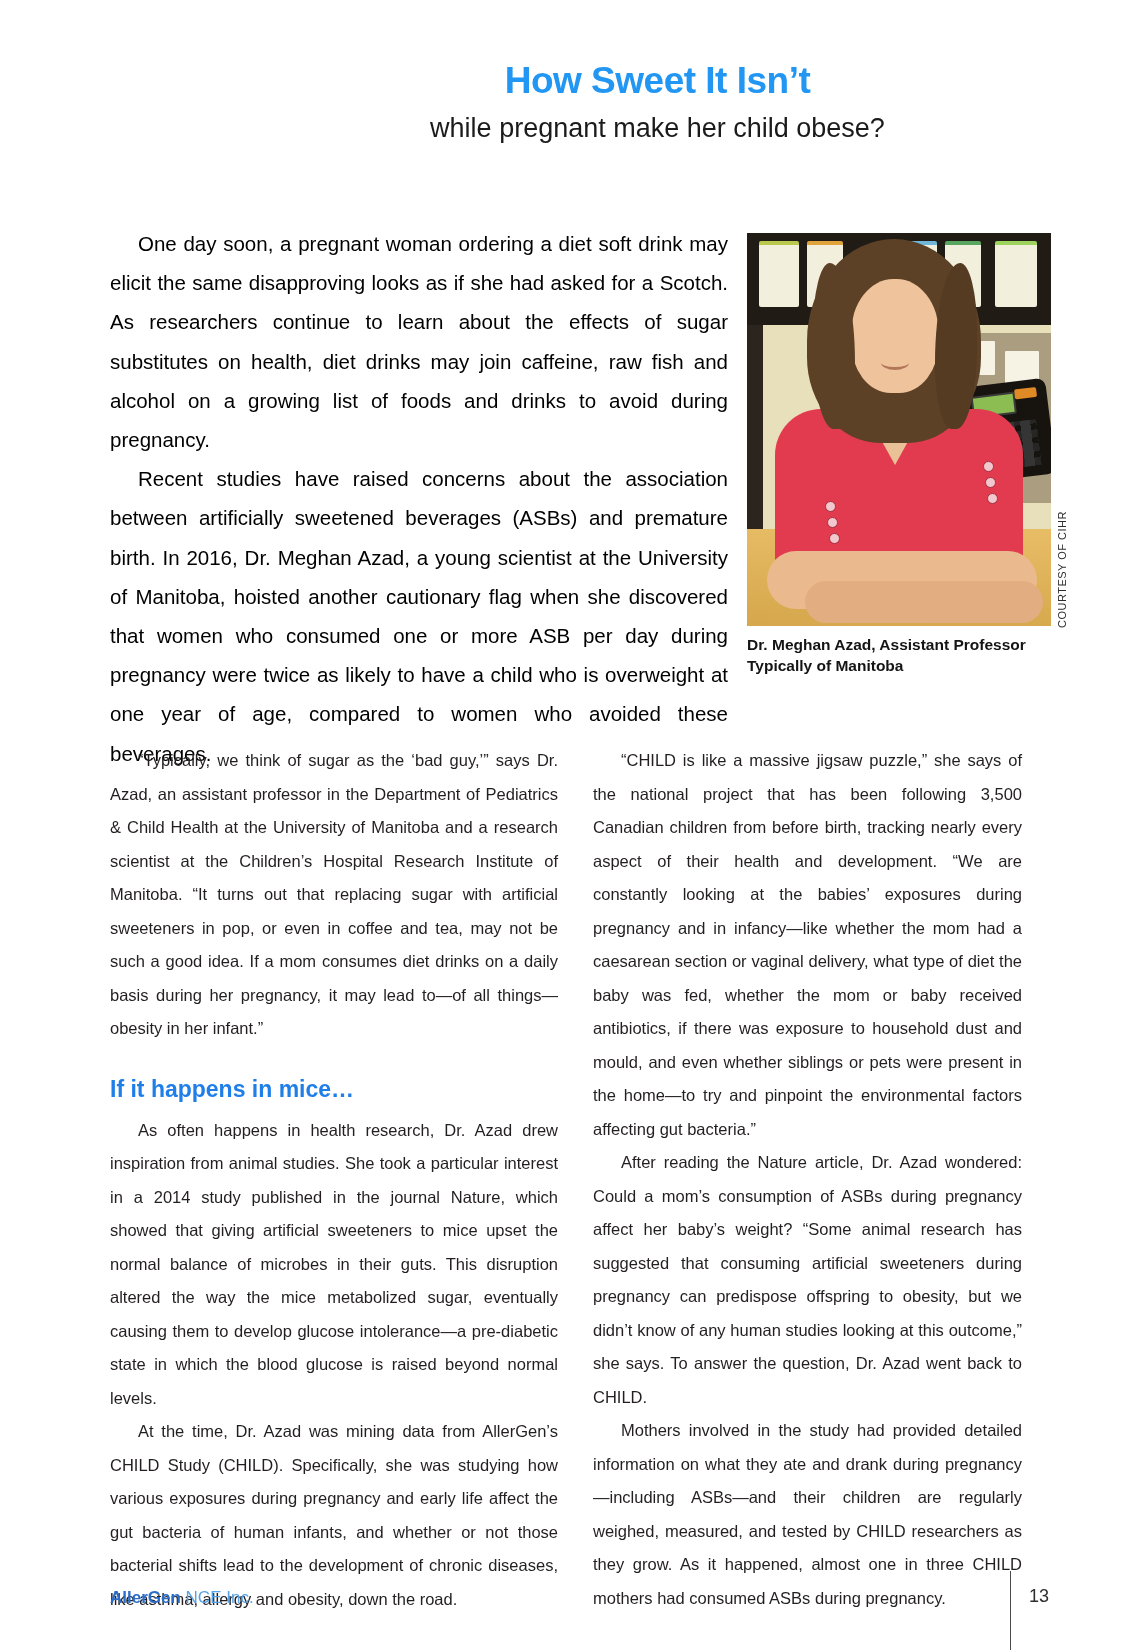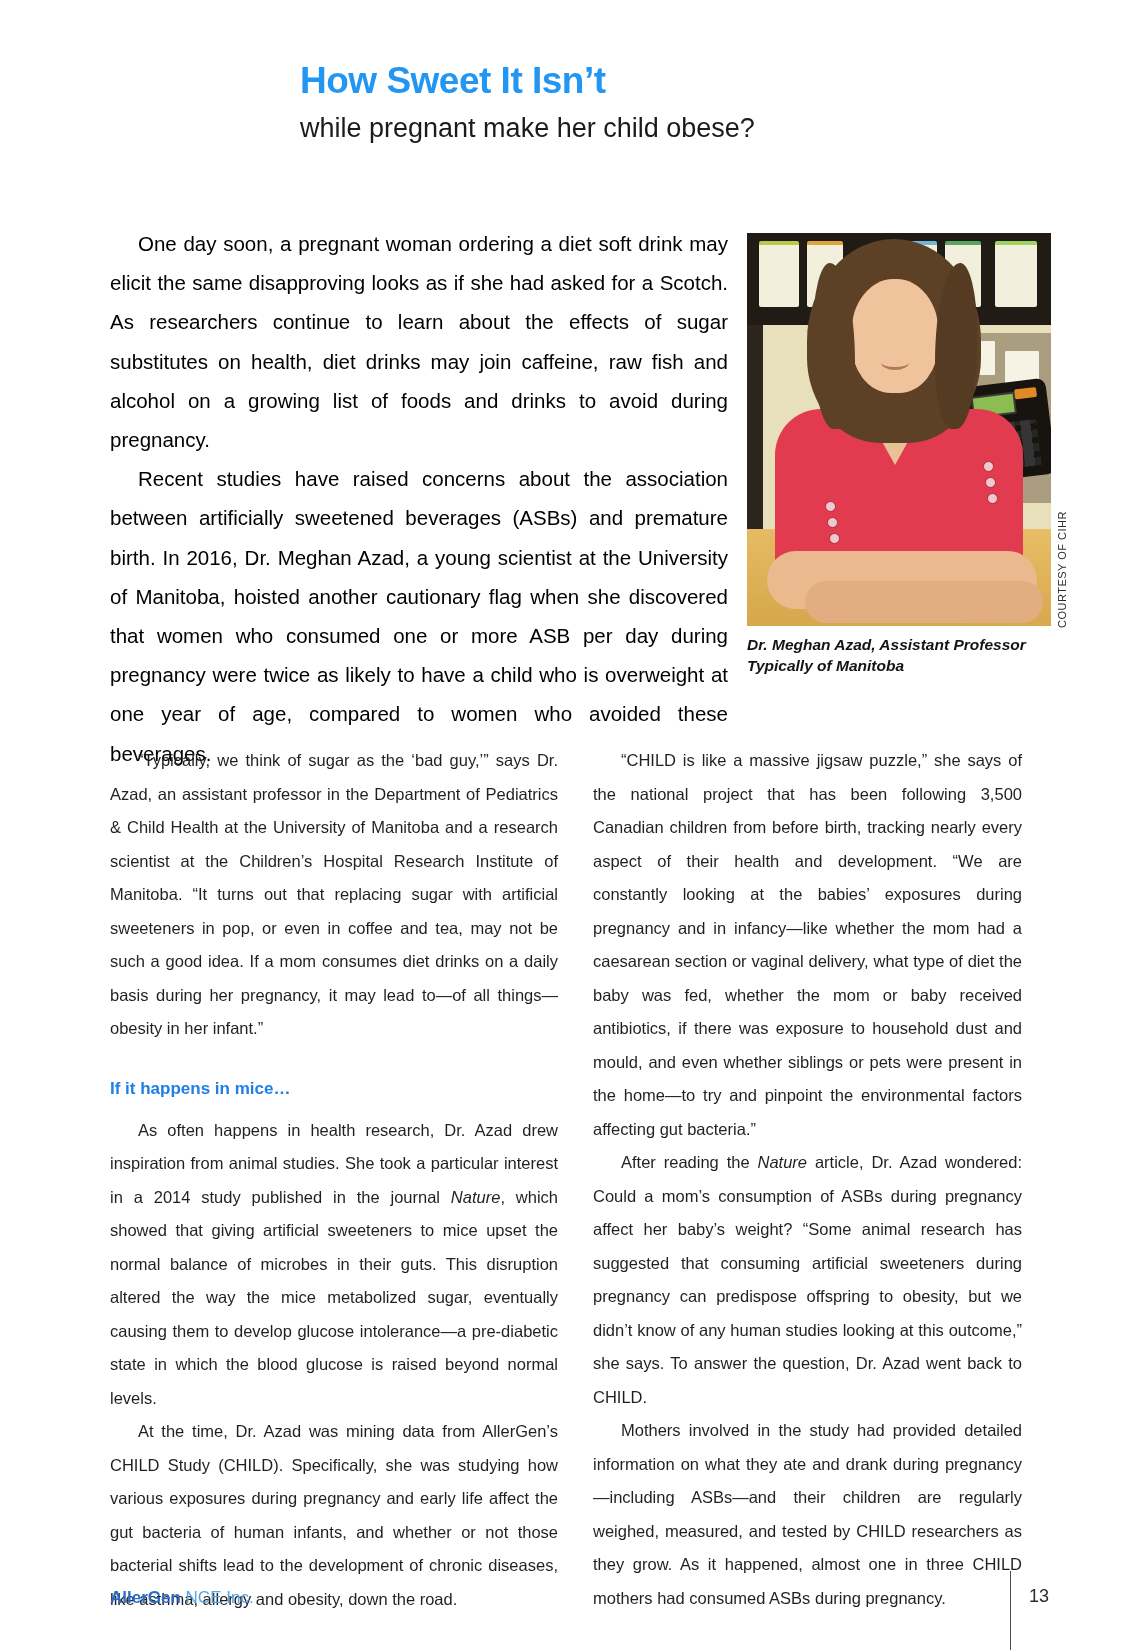--- a/index.html
+++ b/index.html
@@ -2,21 +2,21 @@
 <html><head>
 <meta charset="utf-8">
 <style>
   html,body { margin:0; padding:0; background:#ffffff; }
   .page {
     position:relative; width:1125px; height:1650px; background:#ffffff;
     font-family:"Liberation Sans", sans-serif; overflow:hidden;
   }
 
   
-  .masthead { position:absolute; left:300px; top:60px; width:715px; text-align:left; }
+  .masthead { position:absolute; left:300px; top:60px; width:715px; text-align:center; }
   .title {
     margin:0; font-size:37px; font-weight:bold; color:#2196f3; letter-spacing:-0.5px;
     line-height:42px;
   }
   .subtitle { margin-top:8px; font-size:27px; color:#1b1b1b; line-height:37px; font-weight:400; }
 
   
   .lead {
     position:absolute; left:110px; top:224px; width:618px;
     color:#000000; font-size:20.5px; line-height:39.2px; text-align:justify;
@@ -69,34 +69,34 @@
   .ph-btn     { width:9px; height:9px; border-radius:50%; background:#f2c7cd;
                 border:1px solid #a4303f; position:absolute; }
 
   .photo-credit {
     position:absolute; left:1056px; top:486px; height:142px; width:14px;
     writing-mode:vertical-rl; transform:rotate(180deg);
     font-size:11px; letter-spacing:0.5px; color:#2c2c2c; white-space:nowrap;
   }
   .photo-caption {
     position:absolute; left:747px; top:634px; width:304px;
-    font-size:15.5px; font-weight:bold; color:#141414; line-height:21px; margin:0;font-style:italic;
+    font-size:15.5px; font-weight:bold; color:#141414; line-height:21px; margin:0;
   }
 
   
   .col { position:absolute; text-align:justify; font-size:16.5px; line-height:33.5px;
          color:#231f20; }
   .col p { margin:0; text-indent:28px; }
   .col-left  { left:110px; top:744px; width:448px; }
   .col-right { left:593px; top:744px; width:429px; }
   .section-heading {
-    margin:30px 0 12px 0; font-size:17px; font-weight:bold; color:#1f7ee8;
+    margin:30px 0 12px 0; font-size:23px; font-weight:bold; color:#1f7ee8;
     text-align:left; line-height:26px;
   }
-  .ital { font-style:italic; }
+  .ital { }
 
   
   .footer-brand { position:absolute; left:110px; top:1588px; font-size:17px; }
   .footer-brand strong { color:#2a6cc8; font-weight:bold; }
   .footer-brand span   { color:#58a3e6; font-weight:400; }
   .footer-divider { position:absolute; left:1010px; top:1571px; width:1px; height:79px; background:#4a4a4a; }
   .page-number { position:absolute; left:1029px; top:1586px; font-size:18px; color:#2d2d2d; }
 </style>
 </head>
 <body>

